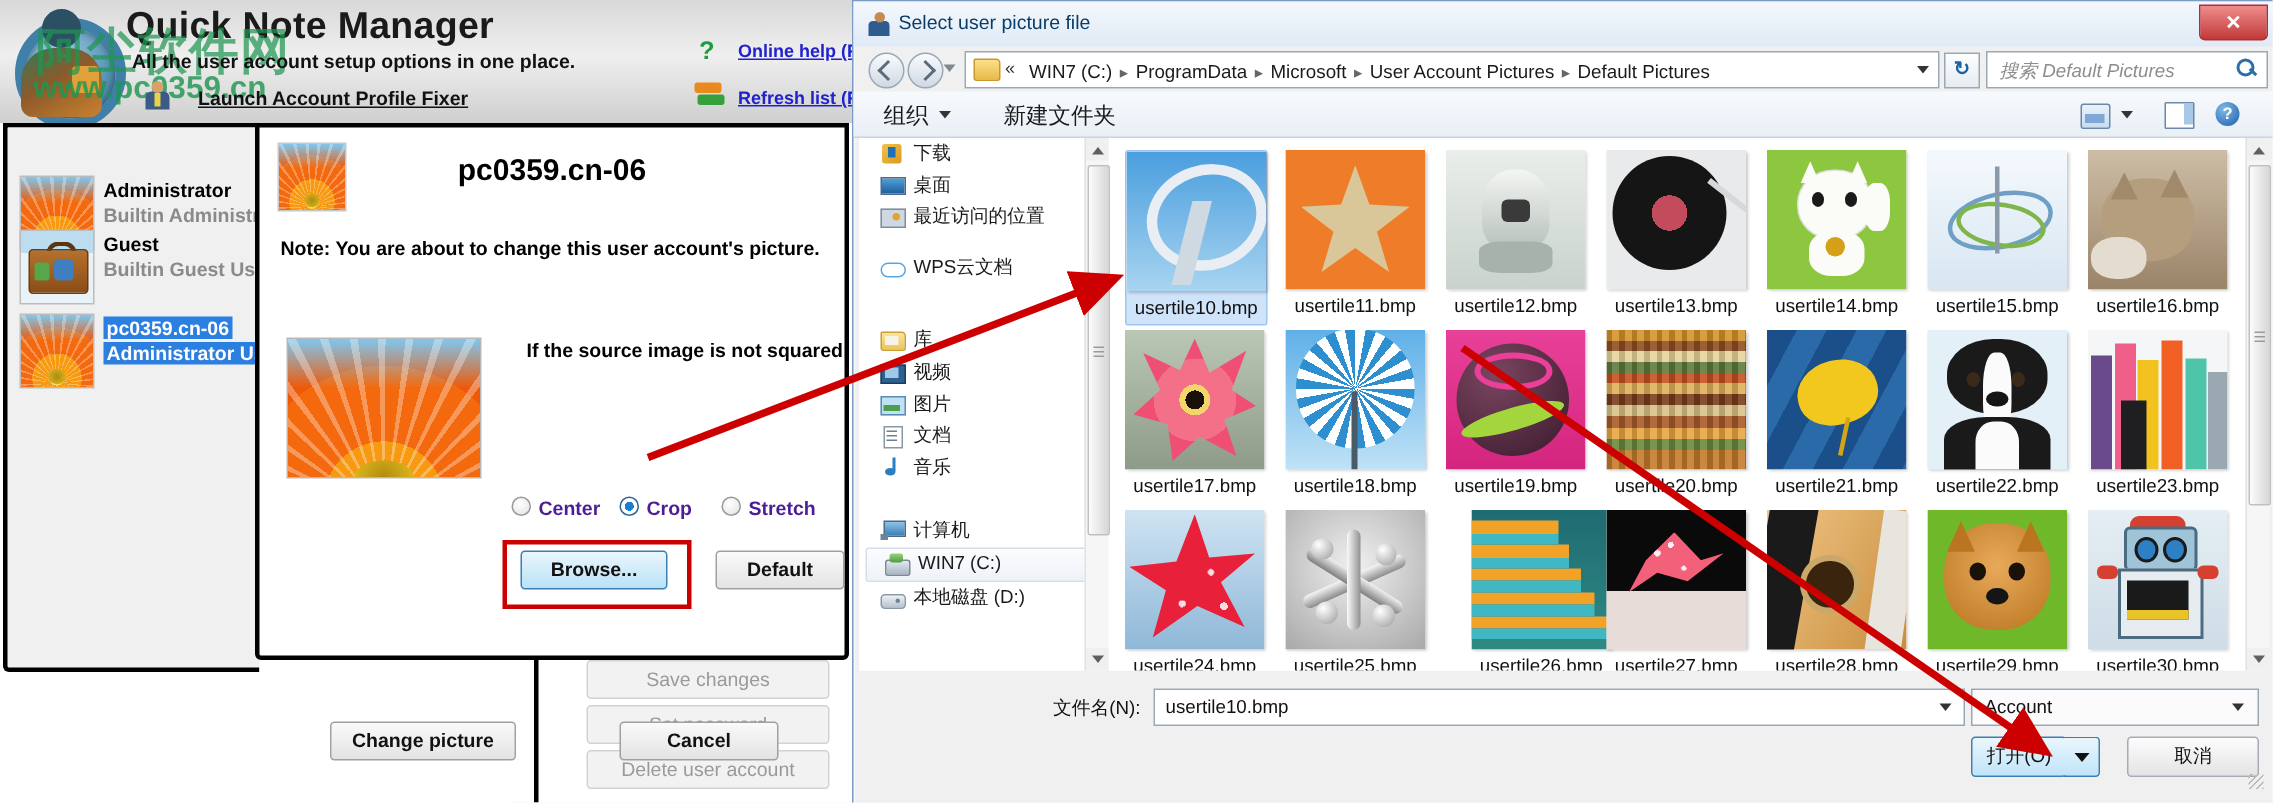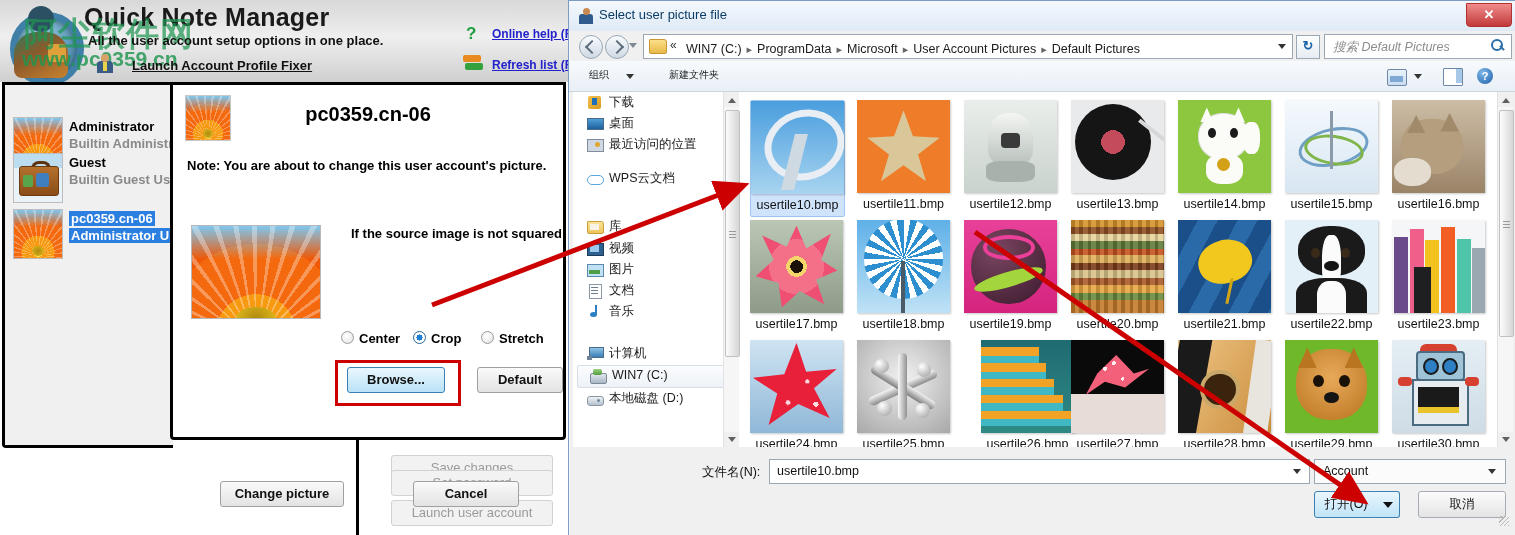--- a/index.html
+++ b/index.html
@@ -96,21 +96,21 @@
   
   #editor-panel{
     position:absolute;left:170px;top:0px;width:390px;height:352px;
     background:#ffffff;border:3px solid #000;border-radius:0 0 4px 4px;
   }
   #ed-thumb{position:absolute;left:12px;top:10px;width:44px;height:44px;border:1px solid #c7c7c7;overflow:hidden;}
   #ed-title{position:absolute;left:0;top:18px;width:390px;text-align:center;font-size:20px;font-weight:bold;color:#000;}
   #ed-note{position:absolute;left:14px;top:73px;font-size:13px;font-weight:bold;color:#000;}
   #ed-preview{position:absolute;left:18px;top:140px;width:128px;height:92px;border:1px solid #b8b8b8;overflow:hidden;}
   #ed-squared-label{position:absolute;left:178px;top:141px;font-size:13px;font-weight:bold;color:#000;white-space:nowrap;}
-  .radio-opt{position:absolute;top:246px;font-size:13px;font-weight:bold;color:#000000;cursor:pointer;white-space:nowrap;}
+  .radio-opt{position:absolute;top:246px;font-size:13px;font-weight:bold;color:#4c1d95;cursor:pointer;white-space:nowrap;}
   .radio-dot{display:inline-block;width:11px;height:11px;border-radius:50%;
     border:1px solid #9a9a9a;background:radial-gradient(circle at 40% 35%,#fff,#e2e2e2);
     vertical-align:-1px;margin-right:5px;}
   .radio-opt.on .radio-dot{background:radial-gradient(circle at 50% 50%,#1a7fd4 0 38%,#fff 40% 100%);border-color:#2a6496;}
 
   .ed-btn{position:absolute;font-size:13px;font-weight:bold;color:#111;
     background:linear-gradient(to bottom,#fafafa,#e3e3e3);border:1px solid #a0a0a0;border-radius:3px;
     text-align:center;cursor:pointer;}
   #btn-browse{left:174px;top:282px;width:96px;height:24px;line-height:24px;
     background:linear-gradient(to bottom,#eaf6fd,#b9e2f7);border:1px solid #3c7fb1;}
@@ -165,21 +165,21 @@
     background:linear-gradient(to bottom,#fdfefe,#e6ecf2);border:1px solid #9aa7b5;cursor:pointer;
     font-size:13px;color:#1a62a8;text-align:center;line-height:20px;font-weight:bold;}
   #searchbox{position:absolute;left:755px;top:3px;width:186px;height:23px;background:#fff;border:1px solid #9aa7b5;}
   #search-ph{position:absolute;left:8px;top:4px;font-size:12.5px;font-style:italic;color:#8d8d8d;white-space:nowrap;}
   #search-icon{position:absolute;right:7px;top:4px;width:13px;height:13px;}
   #search-icon .sc{position:absolute;left:0;top:0;width:8px;height:8px;border:2px solid #2a6fa8;border-radius:50%;}
   #search-icon .sh{position:absolute;left:8px;top:8px;width:6px;height:2px;background:#2a6fa8;transform:rotate(45deg);}
 
   #dlg-cmdbar{position:absolute;left:0;top:60px;width:947px;height:30px;
     background:linear-gradient(to bottom,#f7fafd,#e8eff6);border-bottom:1px solid #c8d4e0;}
-  .cmd-item{position:absolute;top:7px;font-size:10px;color:#1b1b1b;cursor:pointer;white-space:nowrap;}
+  .cmd-item{position:absolute;top:7px;font-size:15px;color:#1b1b1b;cursor:pointer;white-space:nowrap;}
   #cmd-org{left:20px;}
   #cmd-org-caret{position:absolute;left:57px;top:13px;width:0;height:0;border-left:4px solid transparent;border-right:4px solid transparent;border-top:5px solid #333;}
   #cmd-new{left:100px;}
   #view-icon{position:absolute;left:818px;top:8px;width:18px;height:15px;border:1px solid #6d87a8;
      background:linear-gradient(to bottom,#eaf2fb,#c9dcf0);border-radius:2px;cursor:pointer;}
   #view-icon .vi{position:absolute;left:2px;top:6px;width:13px;height:6px;background:#7fa8d4;}
   #view-caret{position:absolute;left:845px;top:13px;width:0;height:0;border-left:4px solid transparent;border-right:4px solid transparent;border-top:5px solid #333;cursor:pointer;}
   #pane-icon{position:absolute;left:874px;top:7px;width:18px;height:16px;border:1px solid #6d87a8;background:#fff;border-radius:1px;cursor:pointer;}
   #pane-icon .pi{position:absolute;right:0;top:0;width:6px;height:14px;background:#a8c8e8;}
   #help-icon{position:absolute;left:908px;top:7px;width:16px;height:16px;border-radius:50%;
@@ -295,23 +295,23 @@
           <div class="flower"></div>
             <div class="flower-petals"></div>
             <div class="flower-core"></div>
         </div>
         <div class="user-name">pc0359.cn-06</div>
         <div class="user-desc">Administrator User</div>
       </div>
     </div>
 
     <div id="lower-panel">
-      <div class="dis-btn" style="top:6px;margin-top:15px;">Save changes</div>
+      <div class="dis-btn" style="top:6px;">Save changes</div>
       <div class="dis-btn" style="top:36px;">Set password</div>
-      <div class="dis-btn" style="top:66px;">Launch user account</div>
+      <div class="dis-btn" style="top:66px;">Delete user account</div>
     </div>
 
     <div id="editor-panel">
       <div id="ed-thumb">
         <div class="flower"></div>
           <div class="flower-petals"></div>
           <div class="flower-core"></div>
       </div>
       <div id="ed-title">pc0359.cn-06</div>
       <div id="ed-note">Note: You are about to change this user account's picture.</div>

